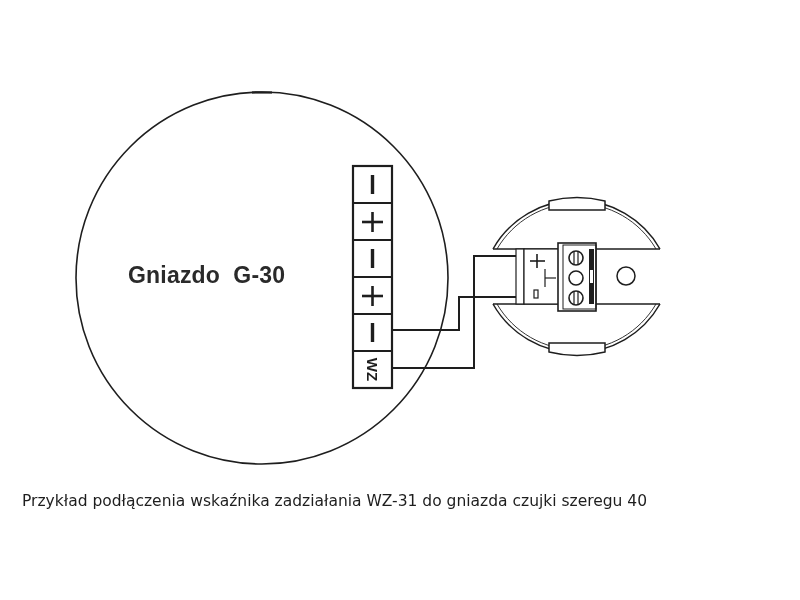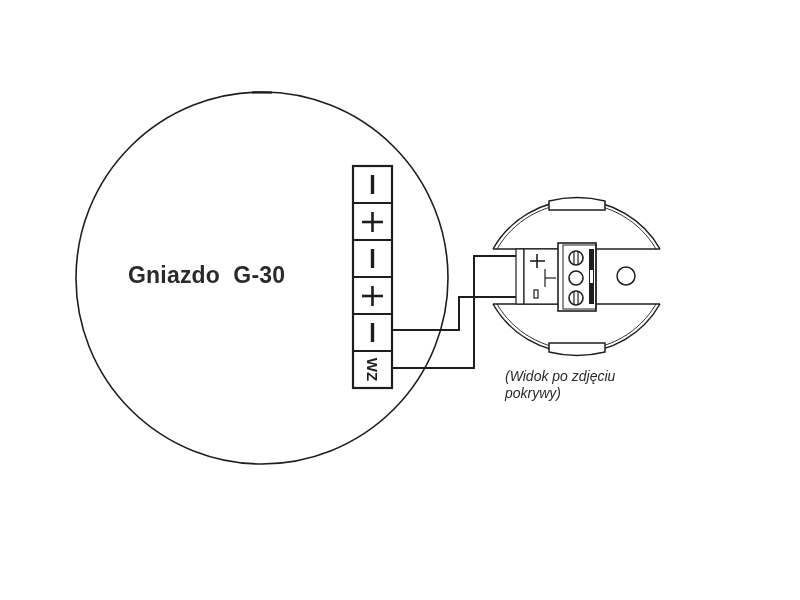--- a/index.html
+++ b/index.html
@@ -121,18 +121,15 @@
       <g>
         <circle cx="576" cy="298" r="7" fill="#fff" stroke="#1e1e1e" stroke-width="1.6"></circle>
         <line x1="574" y1="292" x2="574" y2="304" stroke="#1e1e1e" stroke-width="1.2"></line>
         <line x1="578" y1="292" x2="578" y2="304" stroke="#1e1e1e" stroke-width="1.2"></line>
       </g>
     </g>
   </svg>
 
   <div class="socket-title">Gniazdo  G-30</div>
 
-  <div class="view-note">
-    <span>(Widok po zdjęciu</span>
-    <span>pokrywy)</span>
-  </div>
 
+  <div class="caption">Przykład podłączenia wskaźnika zadziałania WZ-31 do gniazda czujki szeregu 40</div>
 </div>
 
 </body></html>

